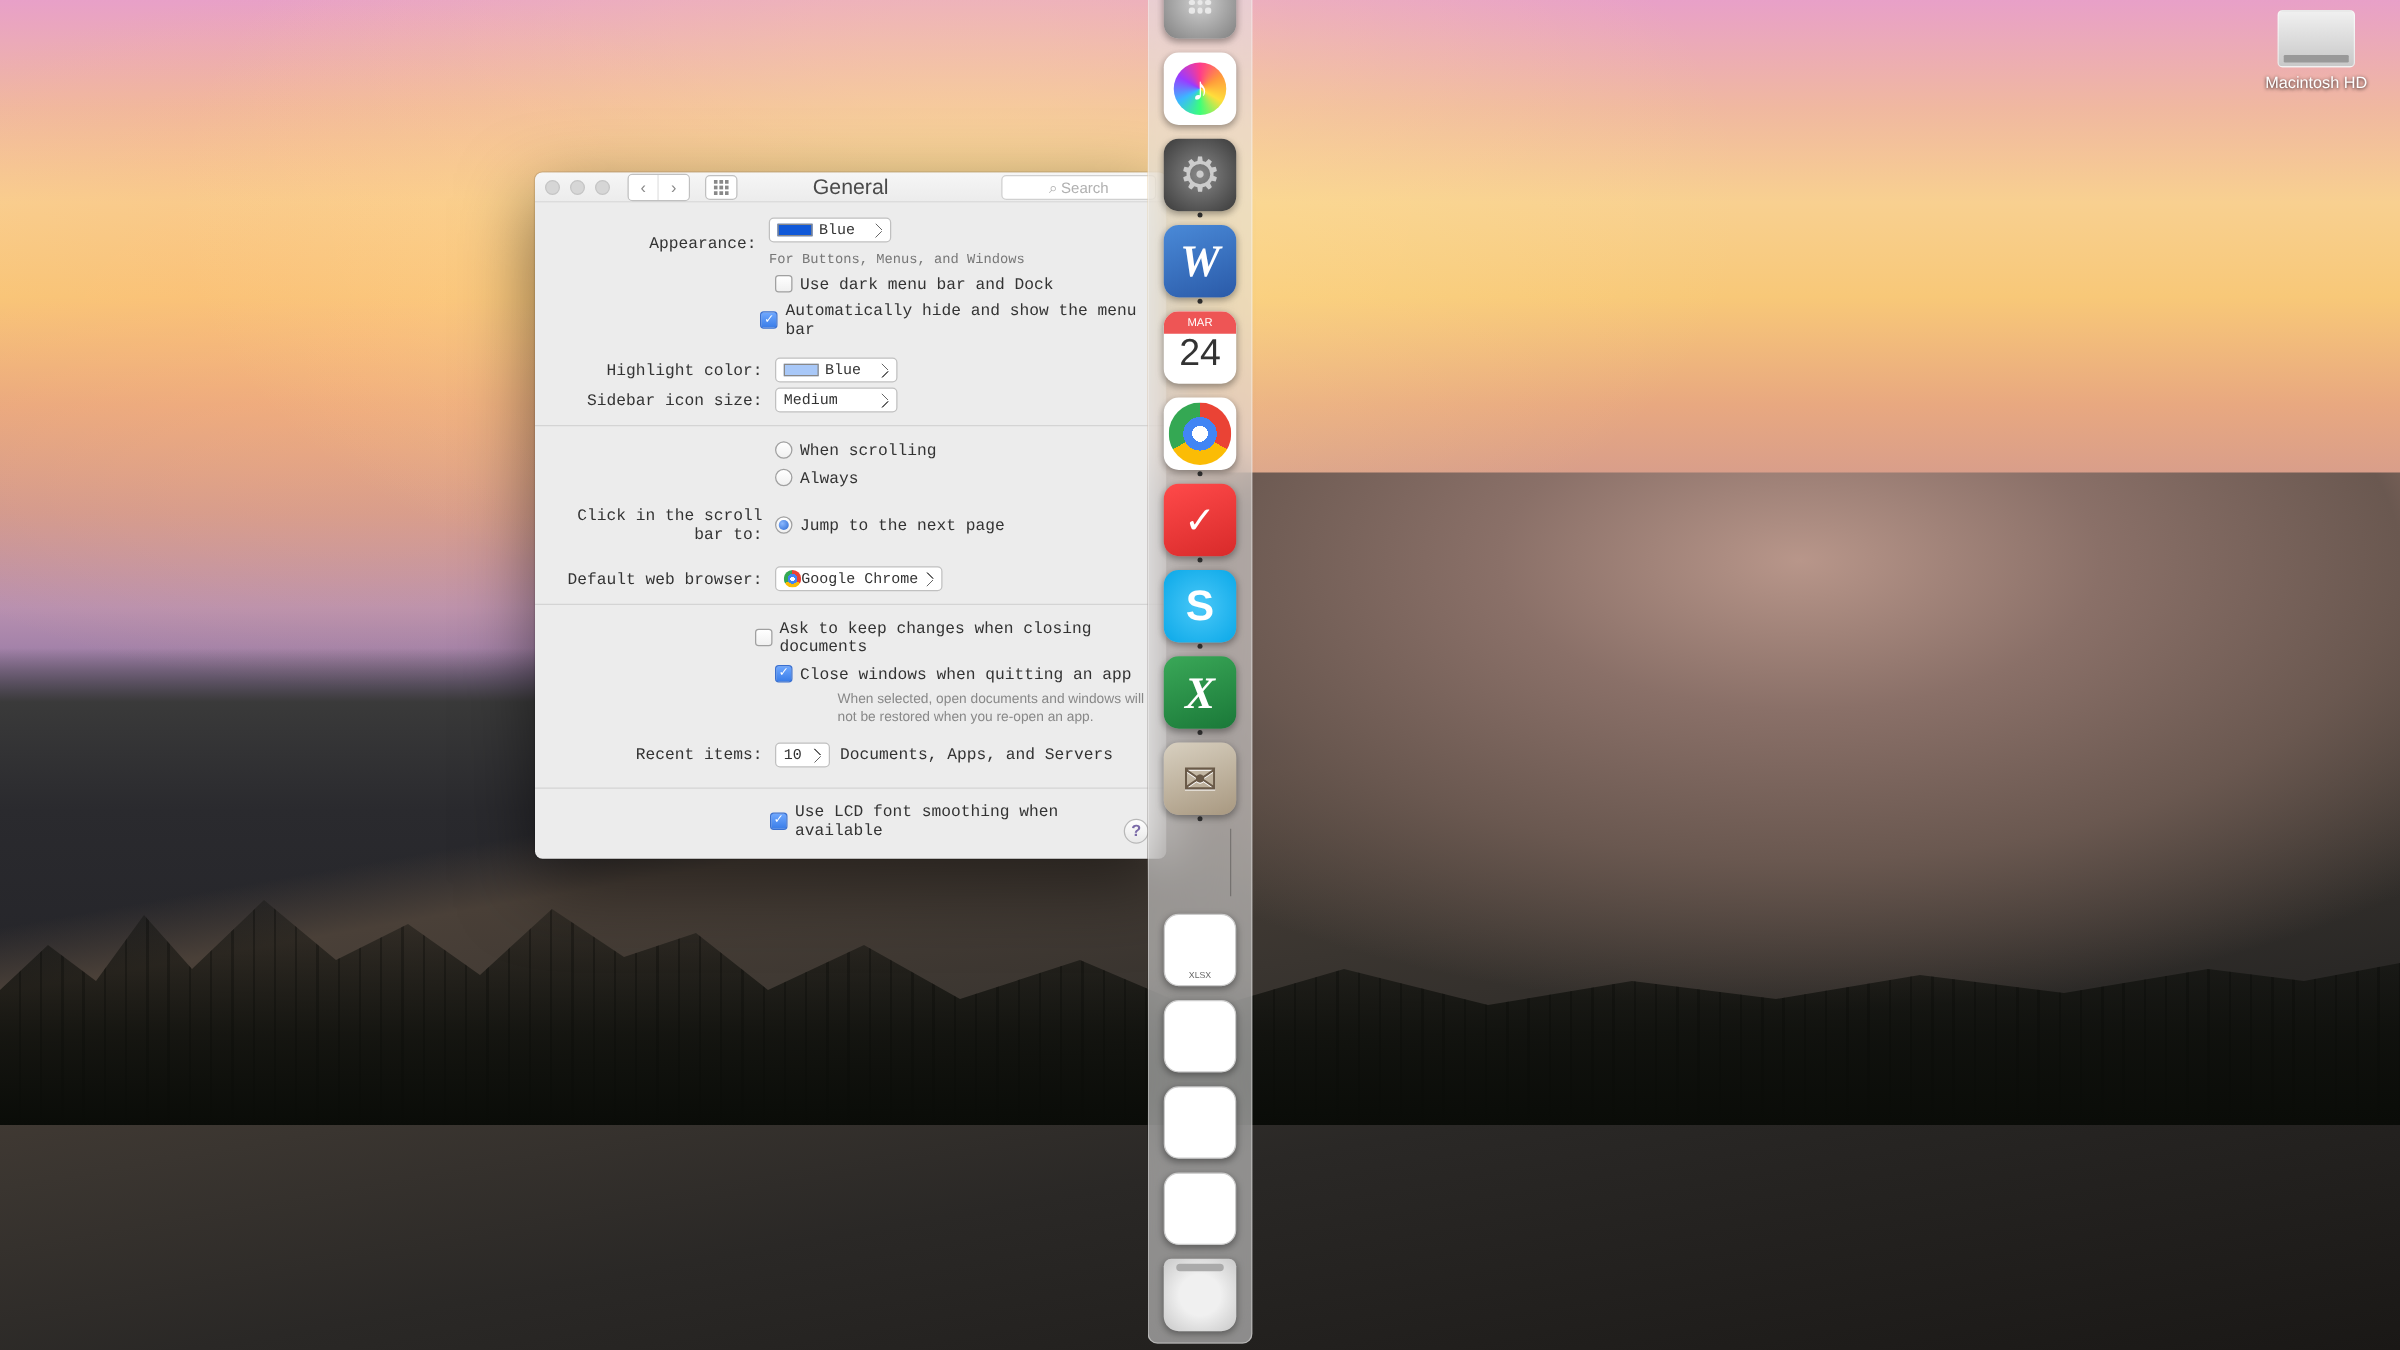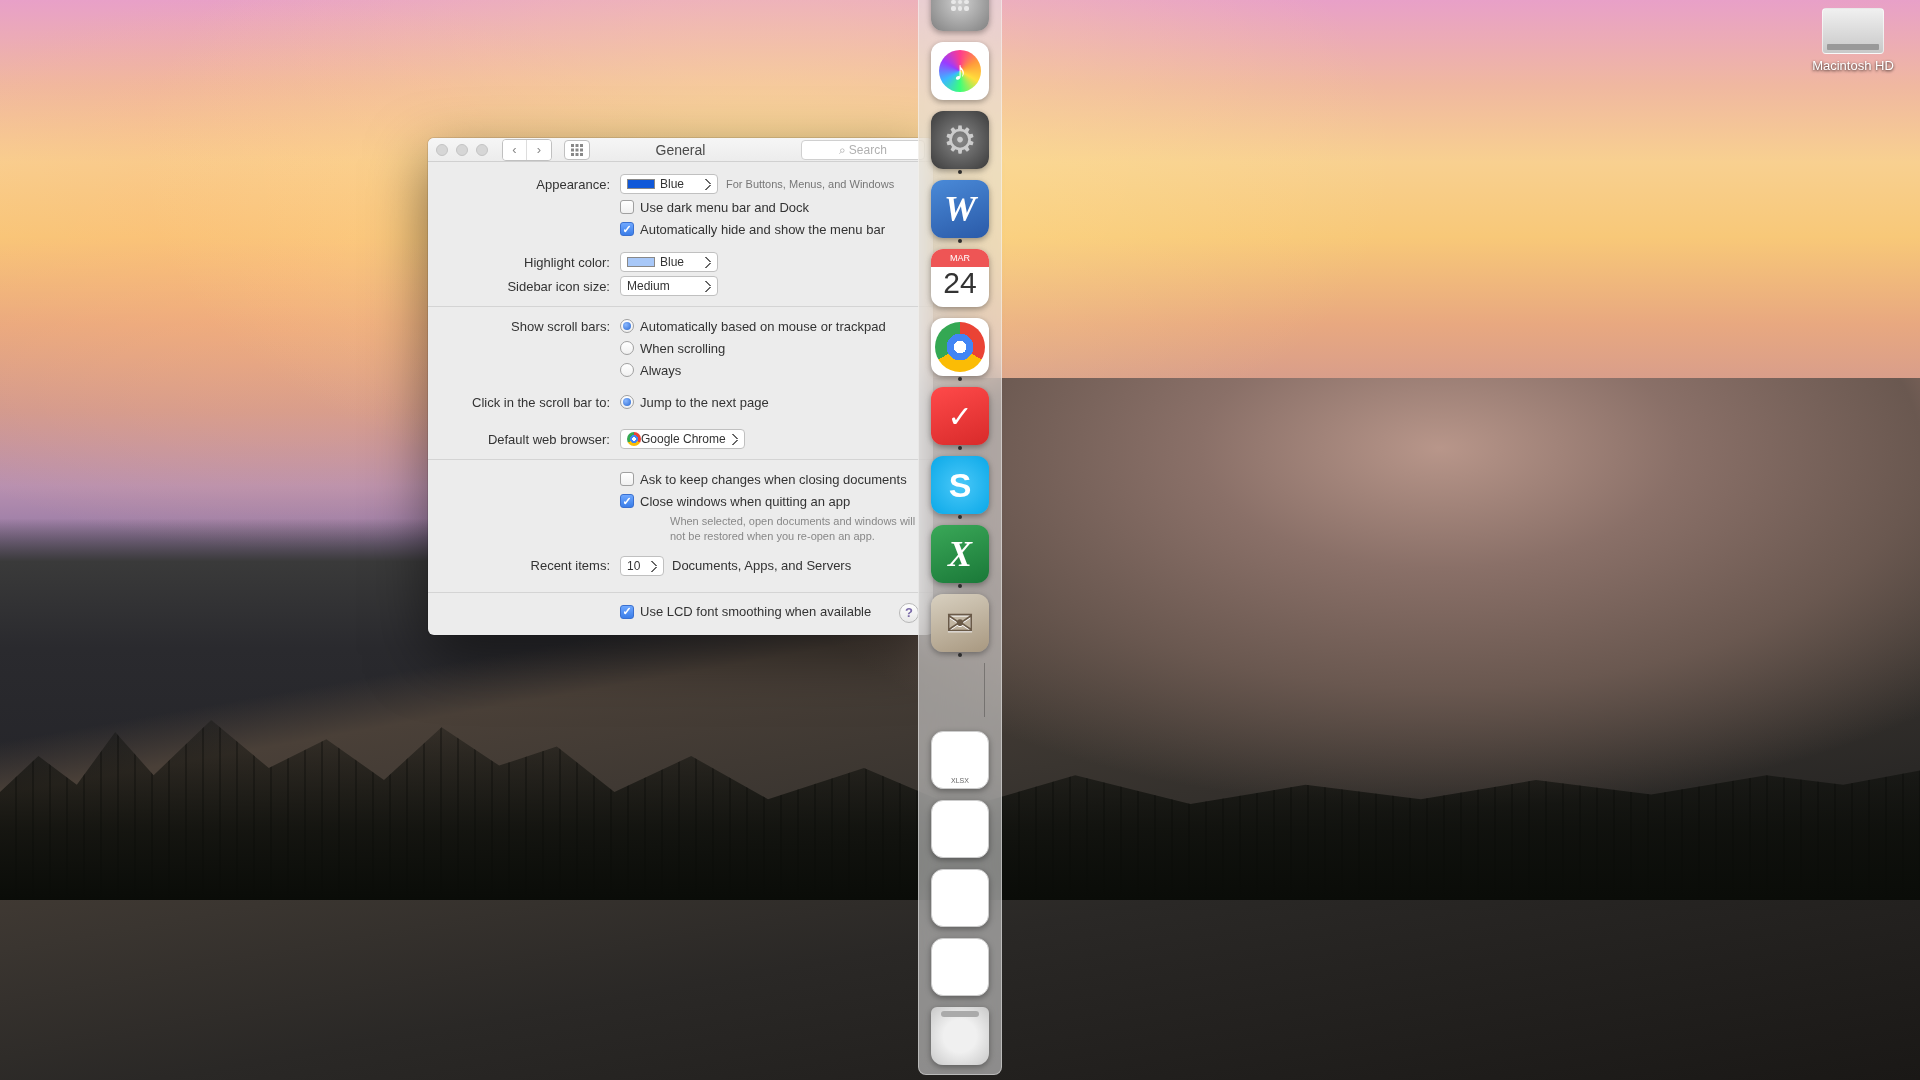--- a/index.html
+++ b/index.html
@@ -101,32 +101,32 @@
   color: #888; font-size: 13px;
 }
 .nav-group button:first-child { border-right: 1px solid #ddd; }
 .grid-btn {
   width: 26px; height: 20px; background: #fff;
   border: 1px solid #c0c0c0; border-radius: 4px; margin-left: 6px;
   display: flex; align-items: center; justify-content: center; color: #707070;
 }
 .title {
   position: absolute; left: 50%; transform: translateX(-50%);
-  font-size: 14px; color: #4a4a4a; font-weight: 400;
+  font-size: 17px; color: #4a4a4a; font-weight: 400;
 }
 .search-field {
   margin-left: auto; width: 124px;
   background: #fff; border: 1px solid #d0d0d0; border-radius: 4px;
   height: 20px; display: flex; align-items: center; justify-content: center;
   color: #b0b0b0; font-size: 12px; gap: 3px;
 }
 
 
 .pane { padding: 10px 0 12px; }
-.row { display: flex; align-items: center; padding: 2px 16px; min-height: 22px; }
+.row { display: flex; align-items: center; padding: 2px 16px; min-height: 22px; font-family: Liberation Mono, monospace; }
 .lbl { width: 176px; text-align: right; padding-right: 10px; font-size: 13px; color: #333; }
 .ctrl { display: flex; align-items: center; gap: 8px; flex-wrap: wrap; }
 .hint { font-size: 11px; color: #777; }
 .hint2 { font-size: 11px; color: #888; line-height: 1.35; padding: 2px 16px 4px 206px; max-width: 470px; margin-left: 36px; }
 .divider { border-top: 1px solid #d4d4d4; margin: 8px 0; }
 
 .select {
   background: #fff; border: 1px solid #c0c0c0; border-radius: 4px;
   height: 20px; display: inline-flex; align-items: center;
   padding: 0 18px 0 6px; font-size: 12px; position: relative; min-width: 98px;
@@ -328,29 +328,20 @@
       <div class="ctrl">
           <div class="select" style="min-width:98px">
             <span>Medium</span>
           </div>
         </div>
     </div>
 
     <div class="divider"></div>
 
     <div class="row">
-      <div class="lbl">Show scroll bars:</div>
-      <div class="ctrl">
-          <label class="radio">
-            <span class="radiobox on"></span>
-            <span>Automatically based on mouse or trackpad</span>
-          </label>
-        </div>
-    </div>
-    <div class="row">
         <div class="lbl"></div>
         <div class="ctrl">
           <label class="radio">
             <span class="radiobox"></span>
             <span>When scrolling</span>
           </label>
         </div>
       </div>
     <div class="row">
         <div class="lbl"></div>

